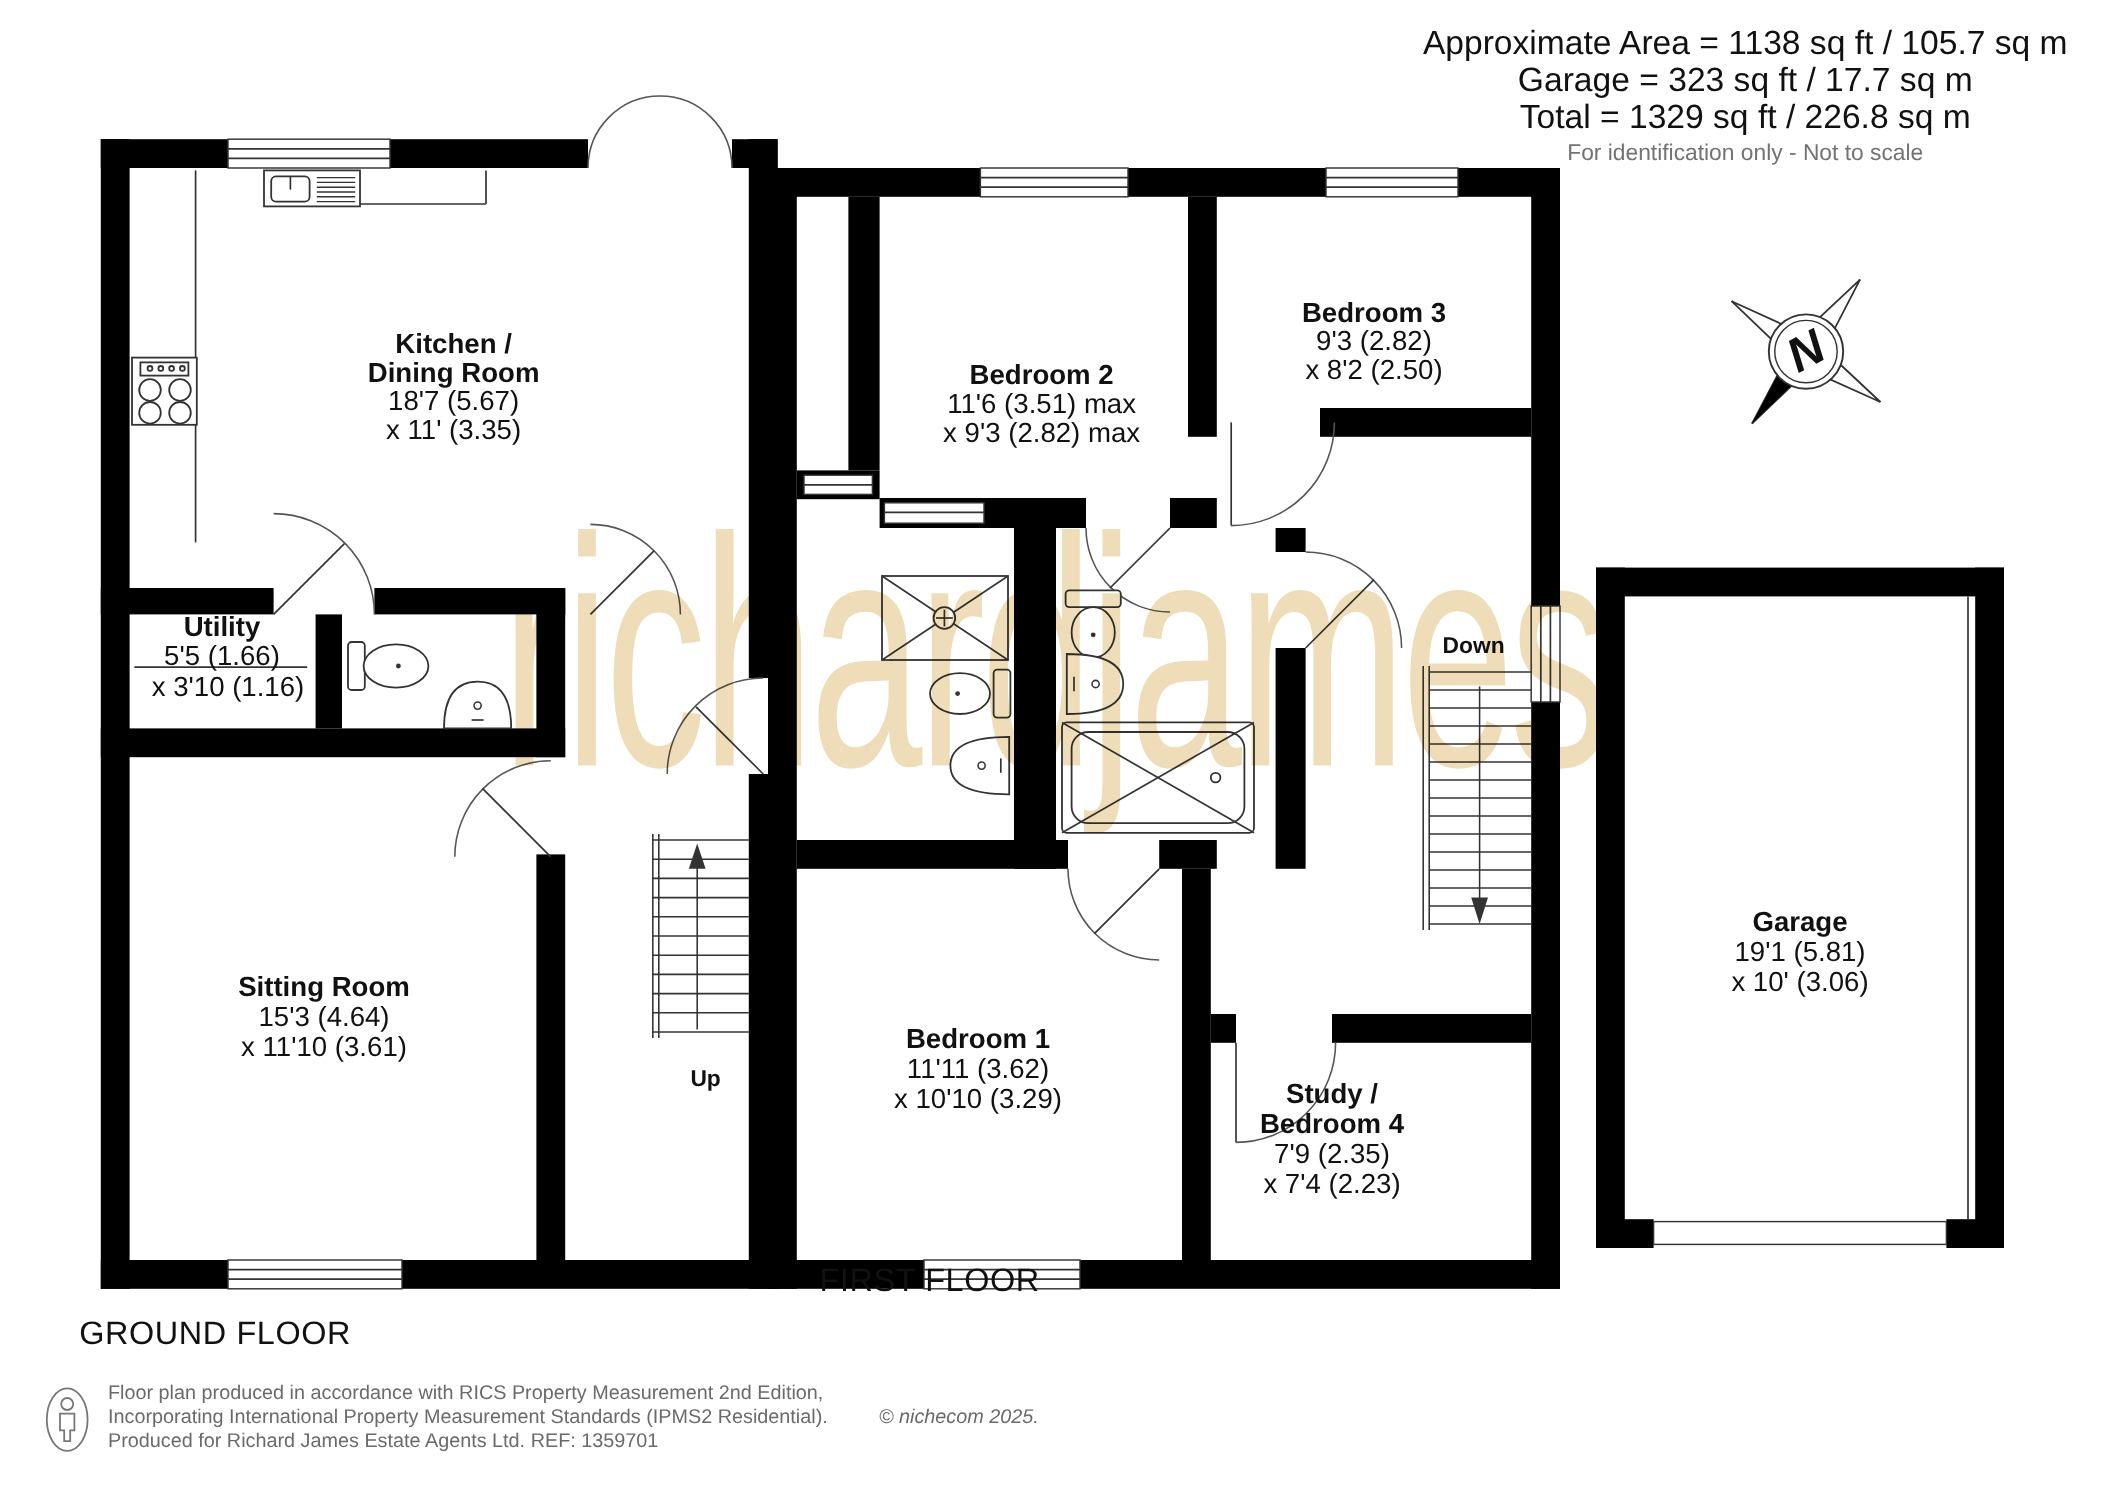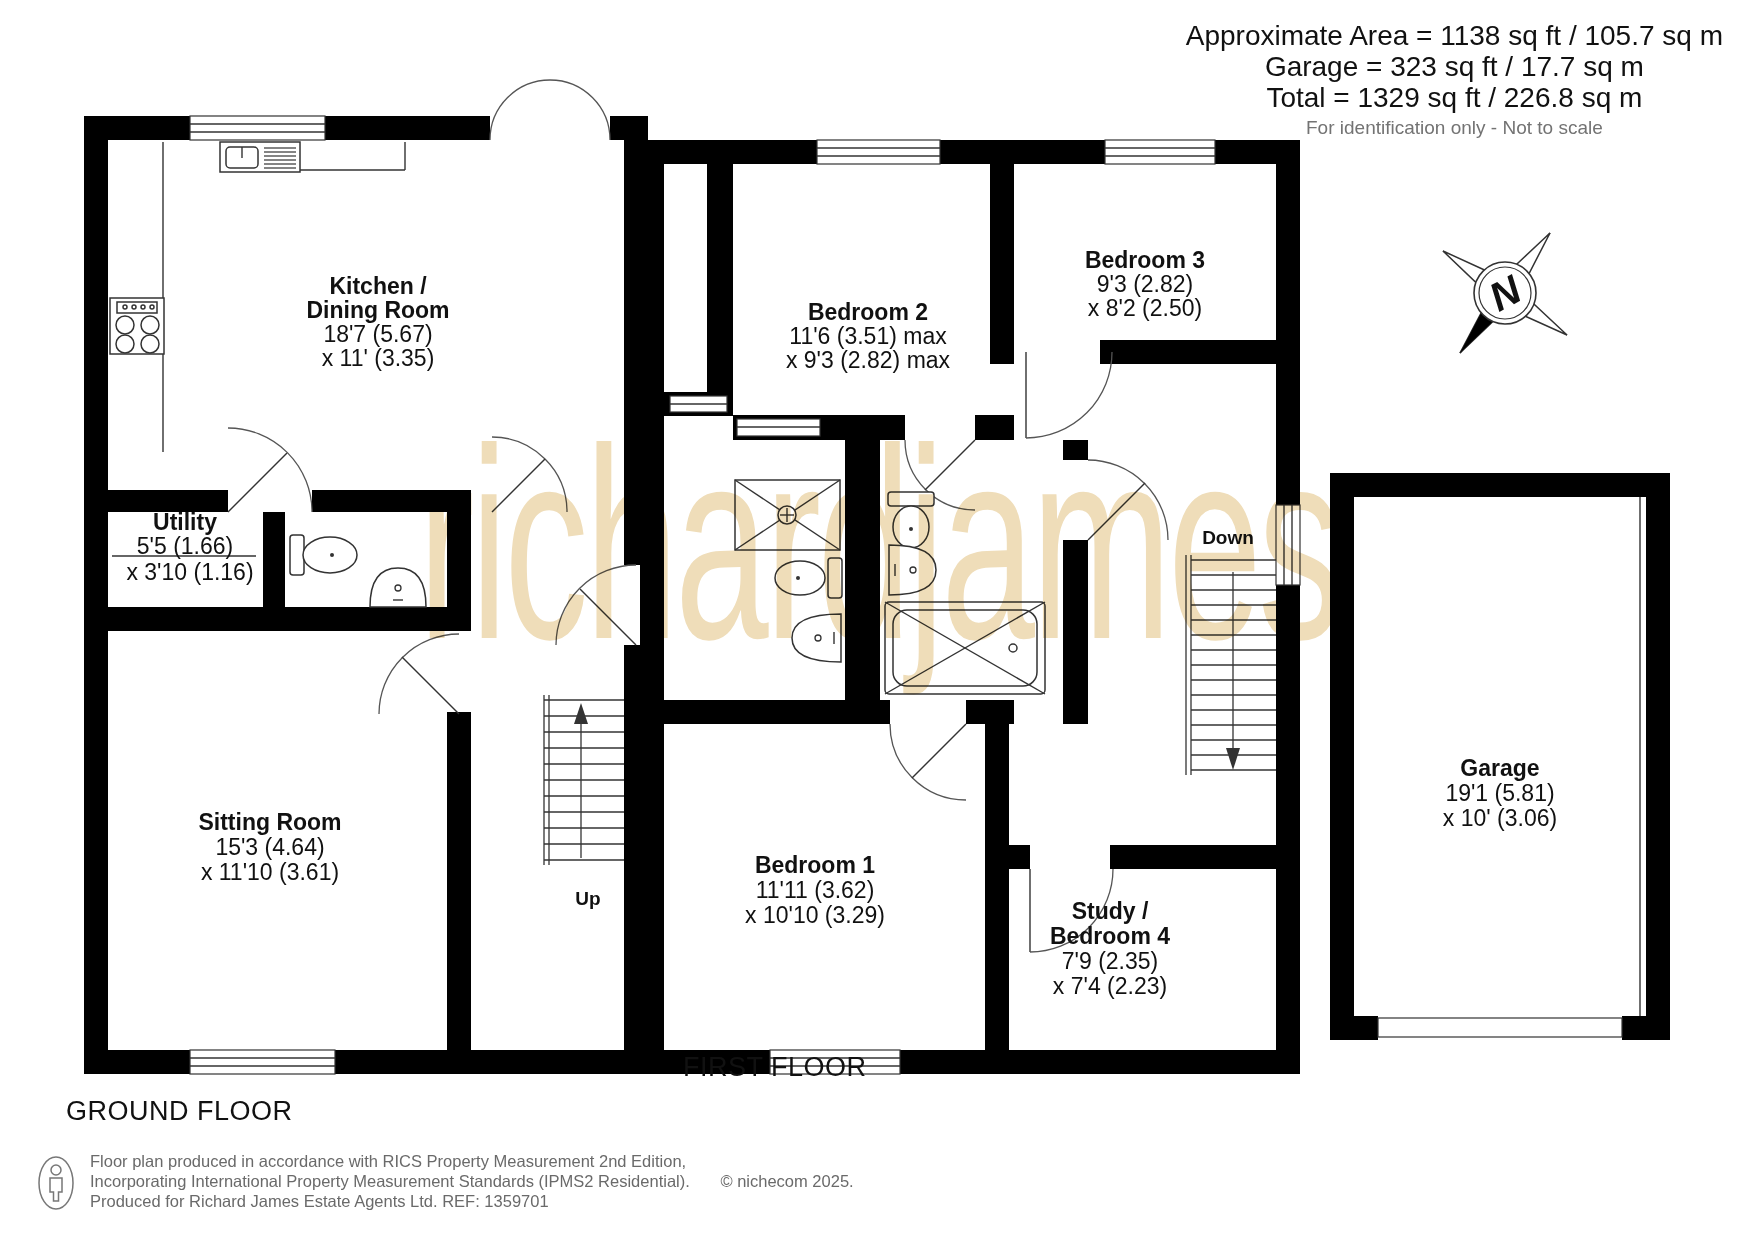--- a/index.html
+++ b/index.html
@@ -10,21 +10,21 @@
   .hdr .big{font-size:28px;line-height:31px;}
   .hdr .note{font-size:19px;margin-top:4px;color:#737373;}
   
   .floorcap{position:absolute;font-size:27px;font-weight:normal;color:#111;letter-spacing:.5px;}
   
   #wm{position:absolute;left:418px;top:408px;font-size:272px;line-height:1;font-weight:400;
       transform:scaleX(.62);transform-origin:0 0;letter-spacing:-6px;
       mix-blend-mode:multiply;pointer-events:none;user-select:none;}
   
   .ftr{position:absolute;left:90px;top:1151px;font-size:16.5px;line-height:20px;color:#6a6a6a;}
-  .ftr .cp{margin-left:26px;}
+  .ftr .cp{margin-left:38px;font-style:italic;}
   .person{position:absolute;left:36px;top:1153px;}
   
   svg text{fill:#111;}
   .rname{font-family:"Liberation Sans",sans-serif;font-size:23px;font-weight:bold;text-anchor:middle;}
   .rdim{font-family:"Liberation Sans",sans-serif;font-size:23px;text-anchor:middle;}
   .updown{font-family:"Liberation Sans",sans-serif;font-size:19px;font-weight:bold;text-anchor:middle;}
   .wall{fill:#000;}
   .thin{stroke:#333;stroke-width:1.4;fill:none;}
   .arc{stroke:#555;stroke-width:1.3;fill:none;}
   .fixt{stroke:#333;stroke-width:1.5;fill:#fff;}

